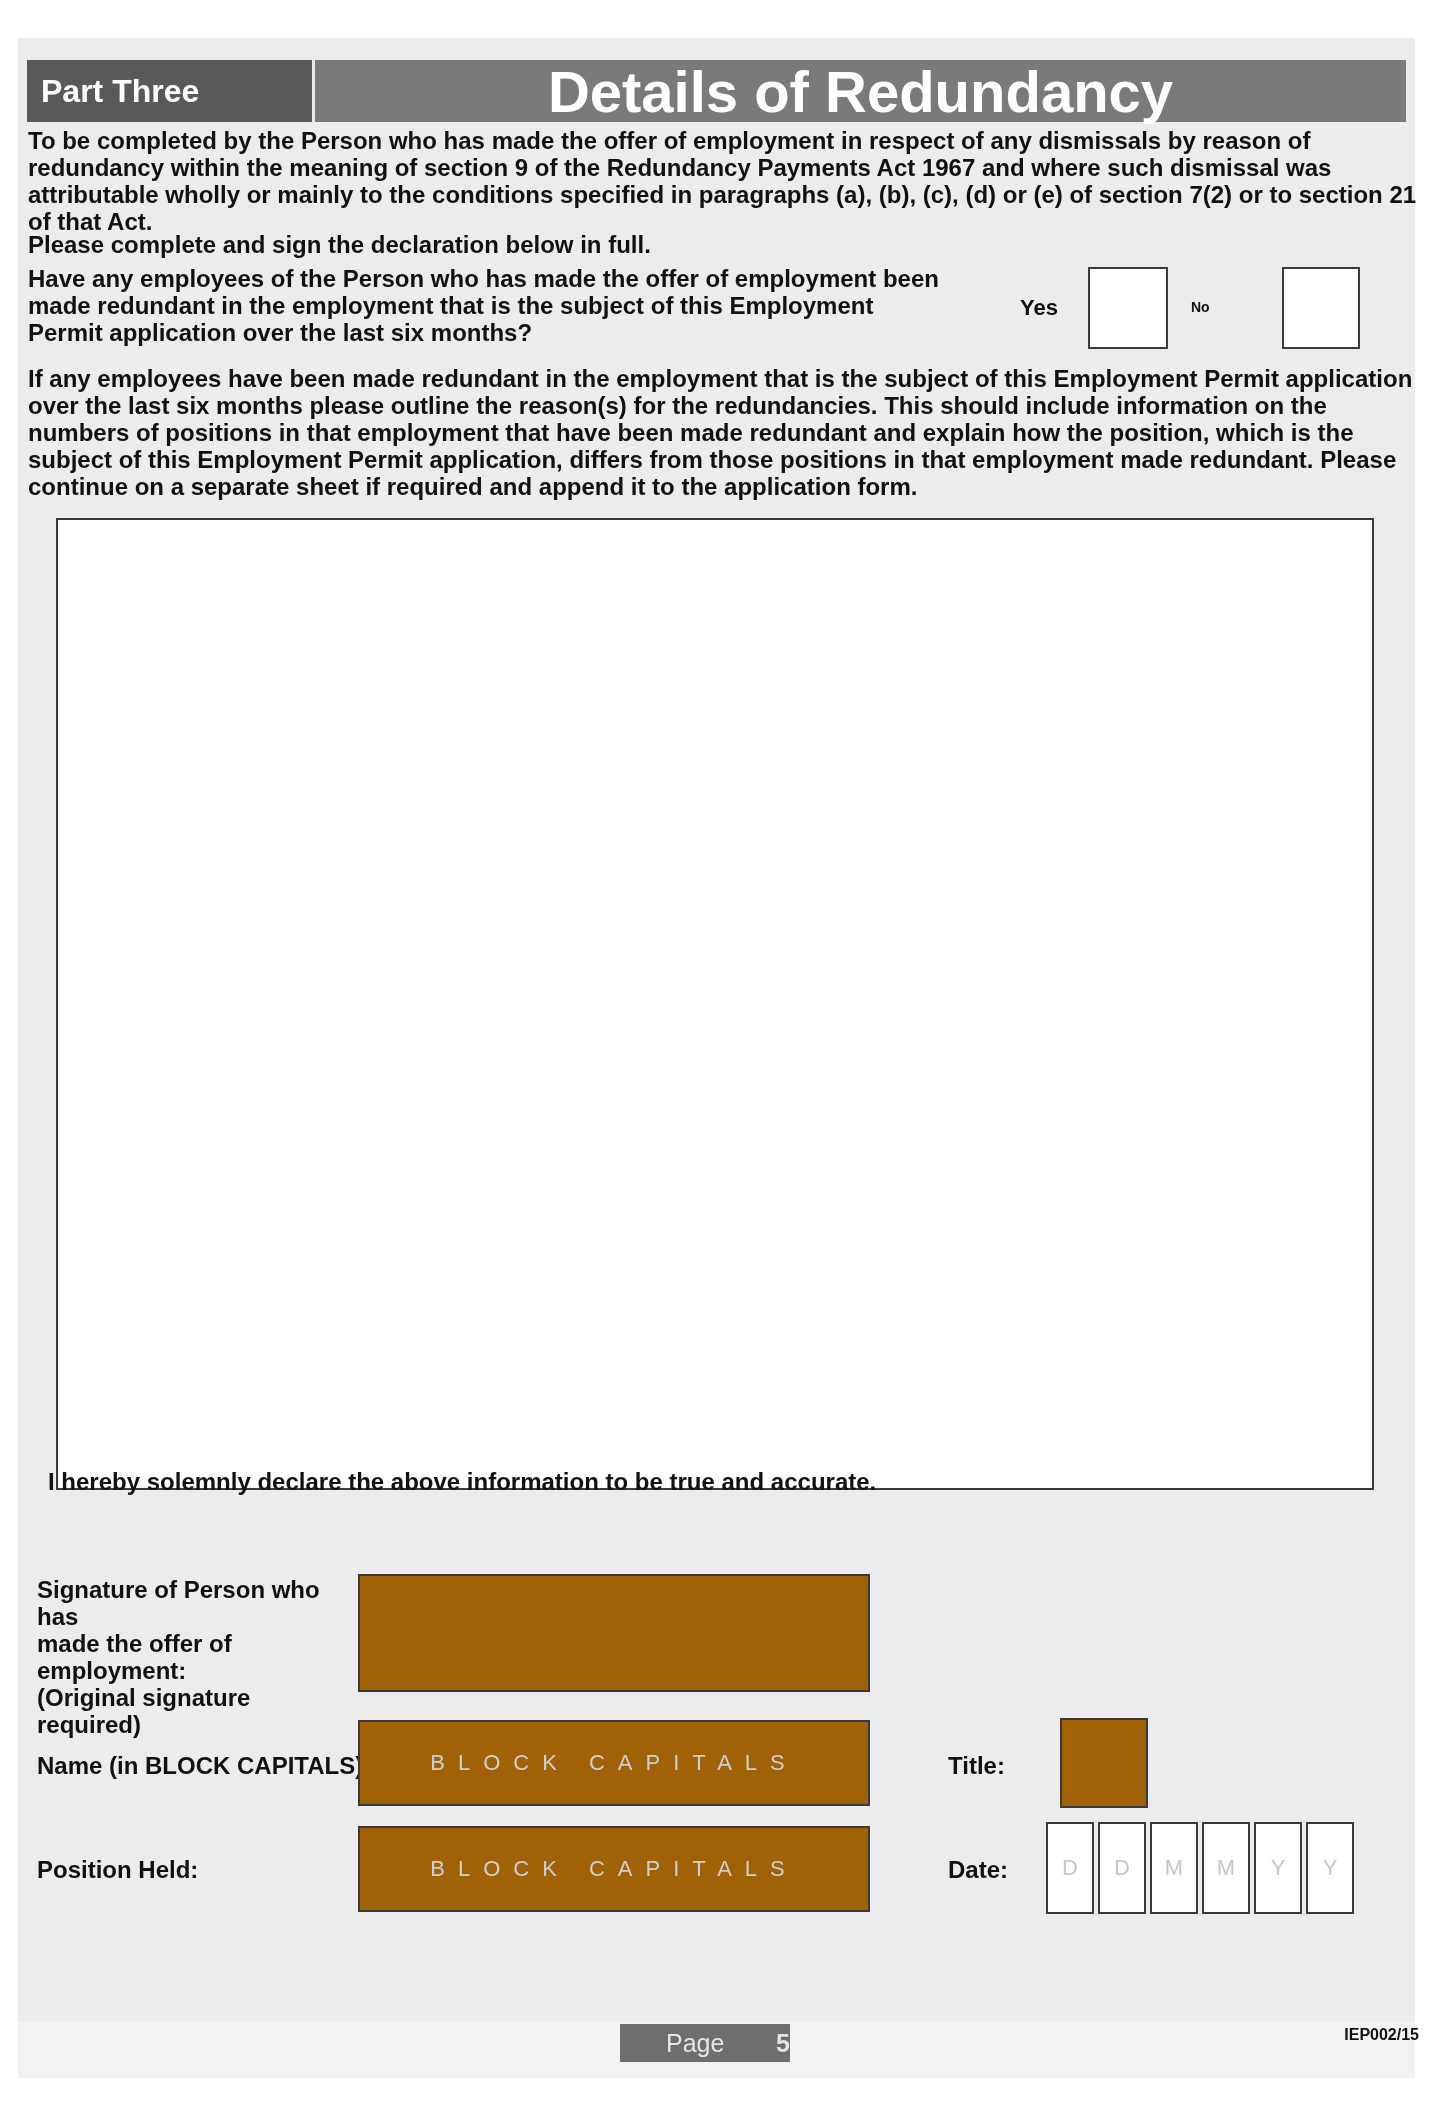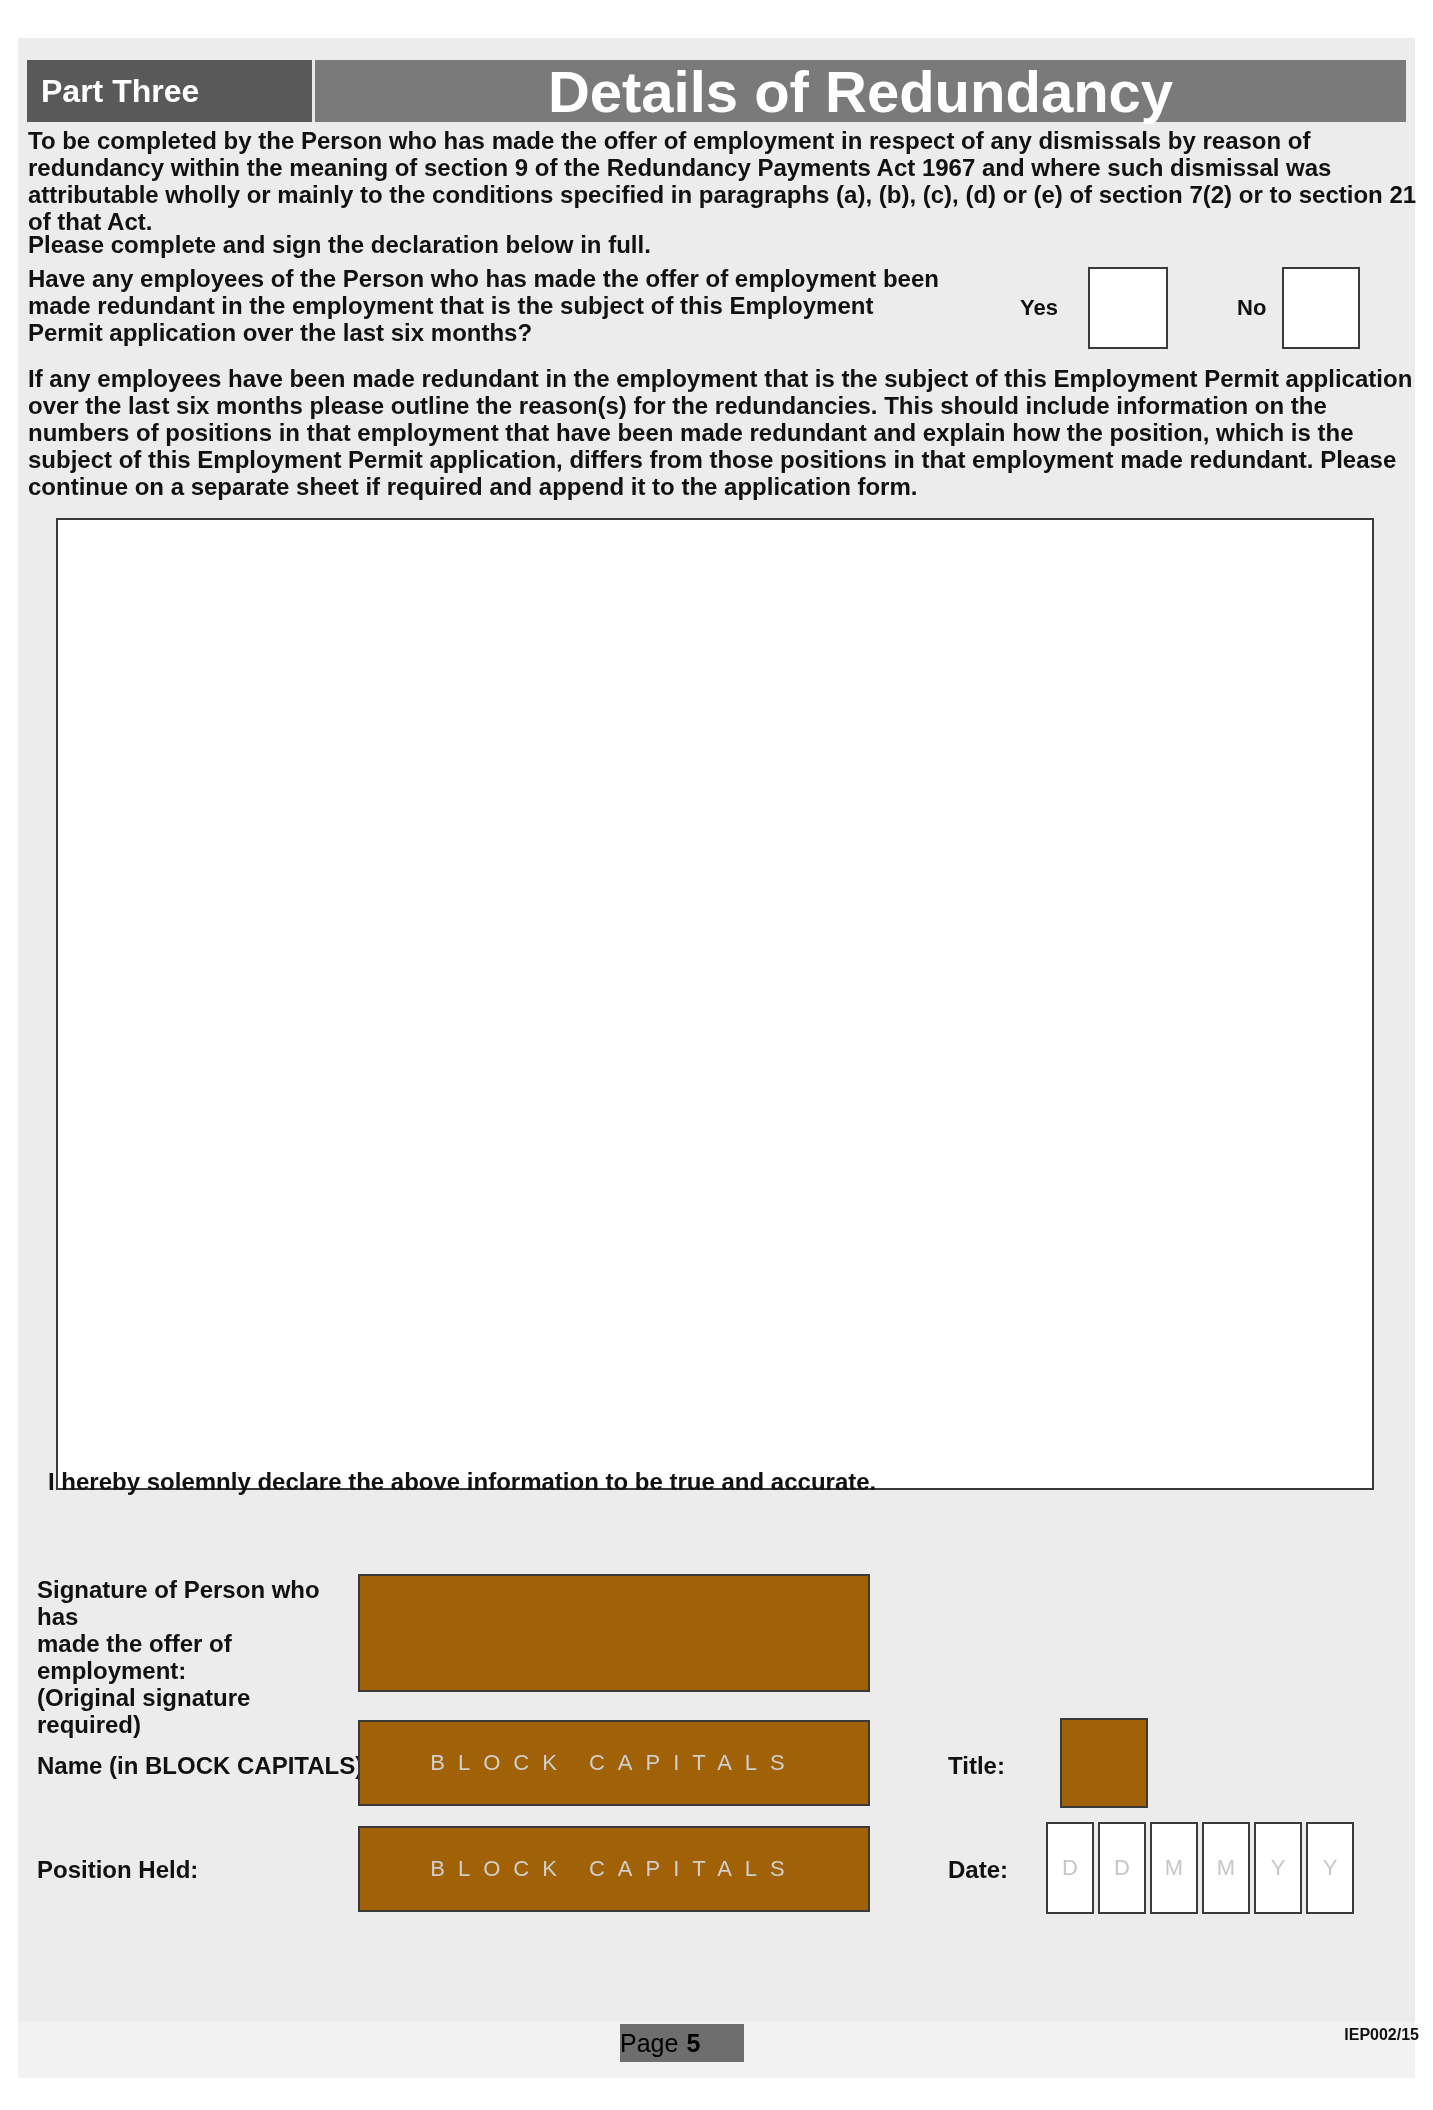--- a/index.html
+++ b/index.html
@@ -21,21 +21,21 @@
   .title-seg {
     flex:1; background:#7a7a7a; color:#fff; font-weight:bold; font-size:58px;
     display:flex; align-items:center; justify-content:center;
   }
 
   .txt { position:absolute; color:#111; font-weight:bold; font-size:24px; line-height:27px; }
   .intro        { left:28px; top:127px; width:1390px; }
   .instruction  { left:28px; top:231px; }
   .question     { left:28px; top:265px; width:920px; }
   .yes-label    { left:1020px; top:294px; font-size:22px; }
-  .no-label     { left:1237px; top:294px; font-size:22px; }
+  .no-label     { left:1191px; top:294px; font-size:14px; }
   .reasons      { left:28px; top:365px; width:1392px; }
   .declaration  { left:28px; top:1468px;margin-left:20px; }
   .sig-label    { left:37px; top:1576px; width:312px; white-space:pre-line; }
   .name-label   { left:37px; top:1752px;text-align:right; }
   .title-label  { left:948px; top:1752px; }
   .pos-label    { left:37px; top:1856px; }
   .date-label   { left:948px; top:1856px; }
 
   .checkbox { position:absolute; background:#fff; border:2px solid #3a3a3a; box-sizing:content-box; }
   .yes-box  { left:1088px; top:267px; width:76px; height:78px; }
@@ -59,22 +59,23 @@
 
   .date-row  { position:absolute; left:1046px; top:1822px; display:flex; gap:4px; }
   .date-cell {
     width:44px; height:88px; background:#fff; border:2px solid #3a3a3a; box-sizing:content-box;
     display:flex; align-items:center; justify-content:center;
     color:#c6c6c6; font-size:22px; font-weight:normal;
   }
 
   .page-badge {
     position:absolute; left:620px; top:2024px; width:124px; height:38px;
-    background:#6e6e6e; color:#000000; display:flex; align-items:center; justify-content:flex-start;
+    background:#6e6e6e; color:#e5e5e5; display:flex; align-items:center; justify-content:space-between;
     font-size:25px;
+    padding-left:46px;
   }
   .page-num { font-weight:bold; margin-left:8px; }
   .form-code { position:absolute; right:14px; top:2026px; font-weight:bold; font-size:16px; color:#111; }
 </style>
 </head>
 <body>
 
 <div class="page-bg"></div>
 <div class="footer-band"></div>
 

